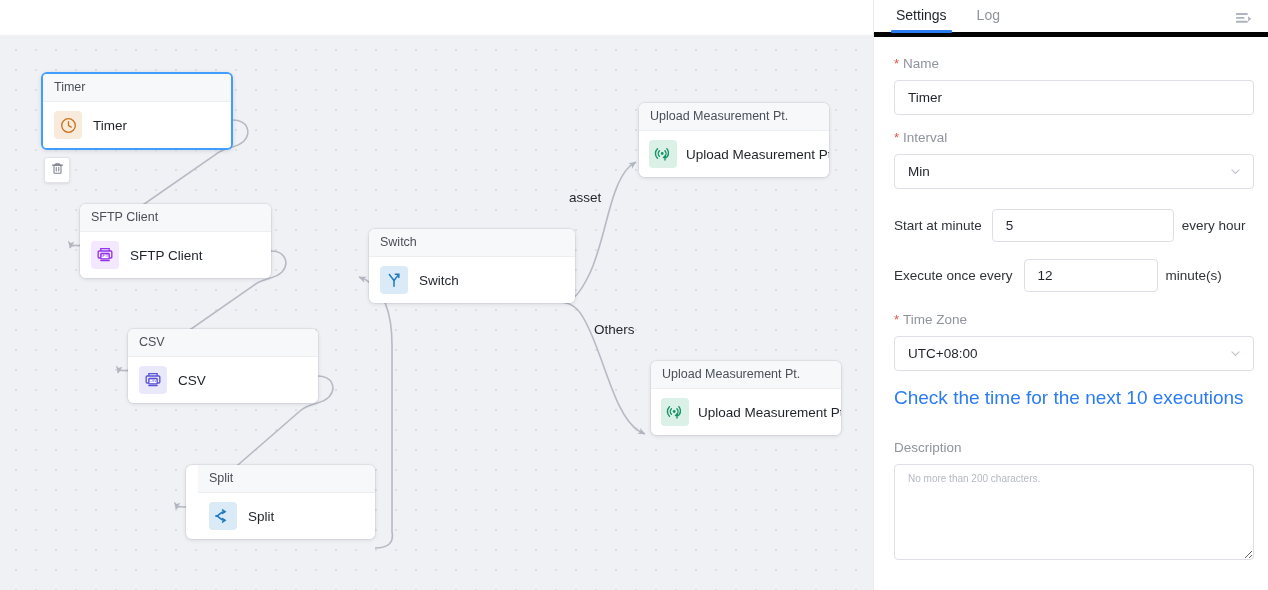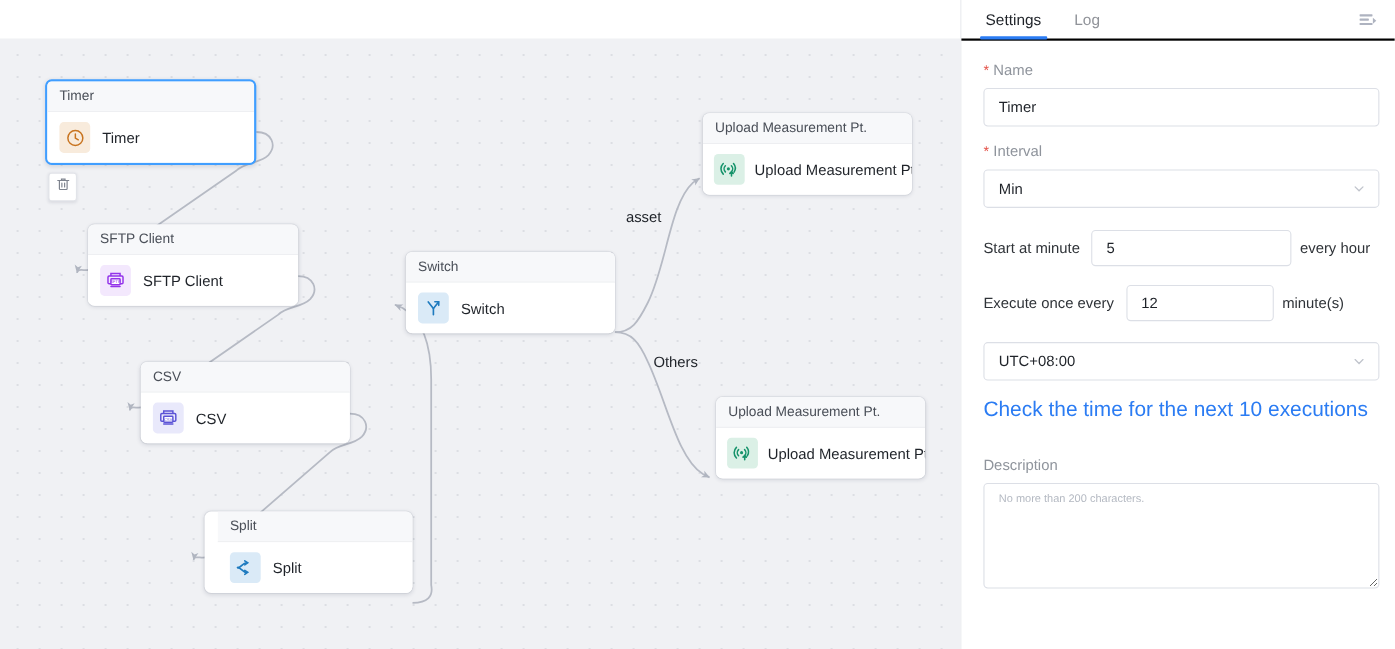--- a/index.html
+++ b/index.html
@@ -95,21 +95,21 @@
     flex: 0 0 395px;
     background: #ffffff;
     border-left: 1px solid #e8eaee;
   }
   #panel-tabs {
     position: relative;
     height: 37px;
     display: flex;
     align-items: flex-end;
     padding: 0 20px;
-    border-bottom: 2px solid #000000;
+    border-bottom: 5px solid #000000;
   }
   .tab {
     font-size: 14px;
     padding: 0 2px 9px 2px;
     margin-right: 26px;
     color: #909399;
     cursor: pointer;
     position: relative;
     line-height: 16px;
   }
@@ -293,21 +293,21 @@
               <path d="M3.6 12 C8 12 8.6 6.8 13.4 6.8"></path>
               <path d="M3.6 12 C8 12 8.6 17.2 13.4 17.2"></path>
               <path d="M11.4 4.6 L14.6 6.8 L11.4 9"></path>
               <path d="M11.4 15 L14.6 17.2 L11.4 19.4"></path>
             </svg>
           </span>
           <span class="node-label">Split</span>
         </div>
       </div>
 
-      <div class="node" style="left:369px; top:194px; width:190px;">
+      <div class="node" style="left:369px; top:194px; width:206px;">
         <div class="node-header">Switch</div>
         <div class="node-body">
           <span class="node-icon" style="background:#daeaf7;">
             <svg width="20" height="20" viewBox="0 0 24 24" fill="none" stroke="#1f7bbf" stroke-width="1.8" stroke-linecap="round">
               <path d="M12 19.4 L12 12.6 L6.4 5.4"></path>
               <path d="M12 12.6 L17.4 5.6"></path>
               <path d="M13.6 5.2 L17.8 5.2 L17.8 9.1"></path>
             </svg>
           </span>
           <span class="node-label">Switch</span>
@@ -400,20 +400,23 @@
       </div>
 
       
       <div class="row" style="margin-bottom:19px;">
         <span class="row-text">Execute once every</span>
         <input class="tf-sm" type="text" style="width: 134px; margin: 0px 8px 0px 11px;" value="12">
         <span class="row-text">minute(s)</span>
       </div>
 
       
+      <div class="field-label">
+        <span class="req">*</span><span>Time Zone</span>
+      </div>
       <div class="select-wrap">
         <input class="tf" type="text" readonly="" value="UTC+08:00" style="">
         <span class="chev">
           <svg width="13" height="13" viewBox="0 0 16 16" fill="none" stroke="#c0c4cc" stroke-width="1.4" stroke-linecap="round">
             <path d="M3.6 6 L8 10.4 L12.4 6"></path>
           </svg>
         </span>
       </div>
 
       <div style="height:14px;"></div>

